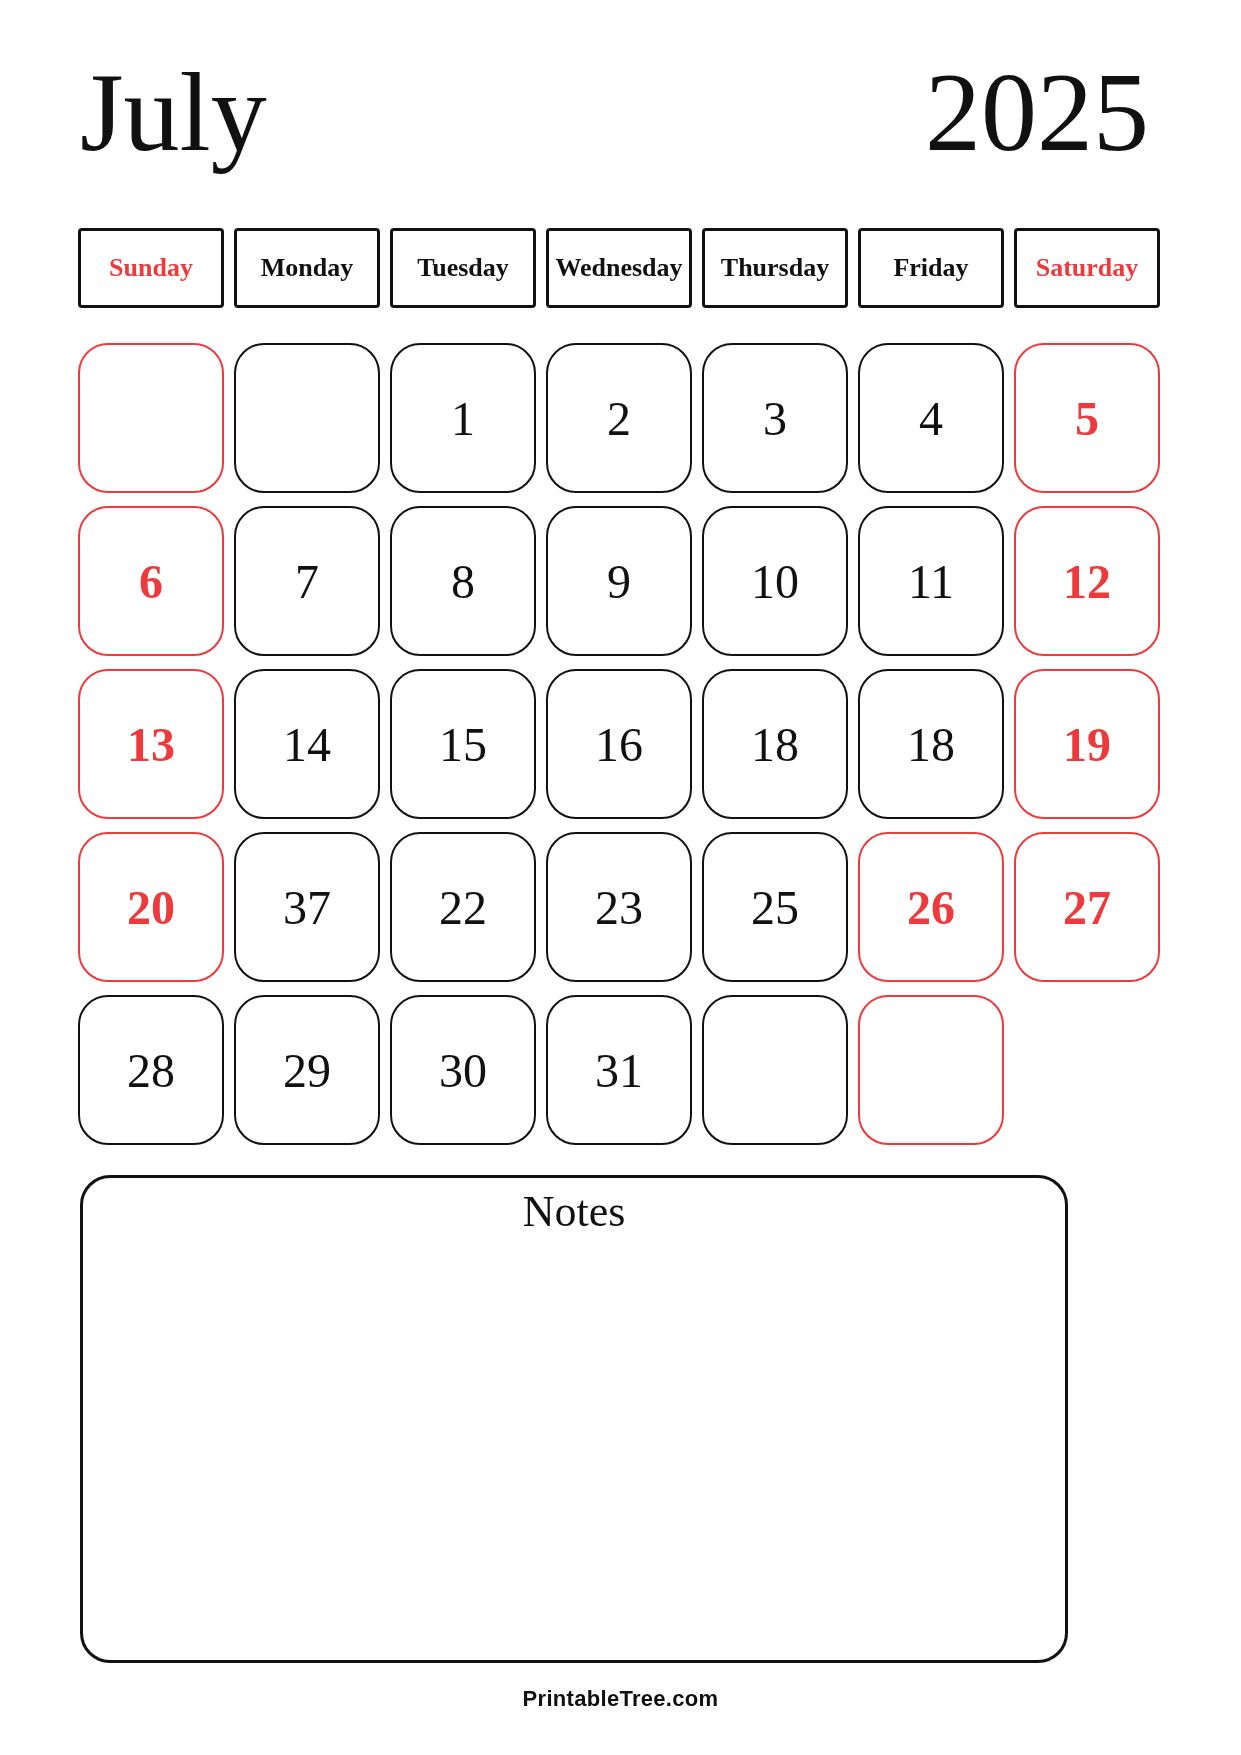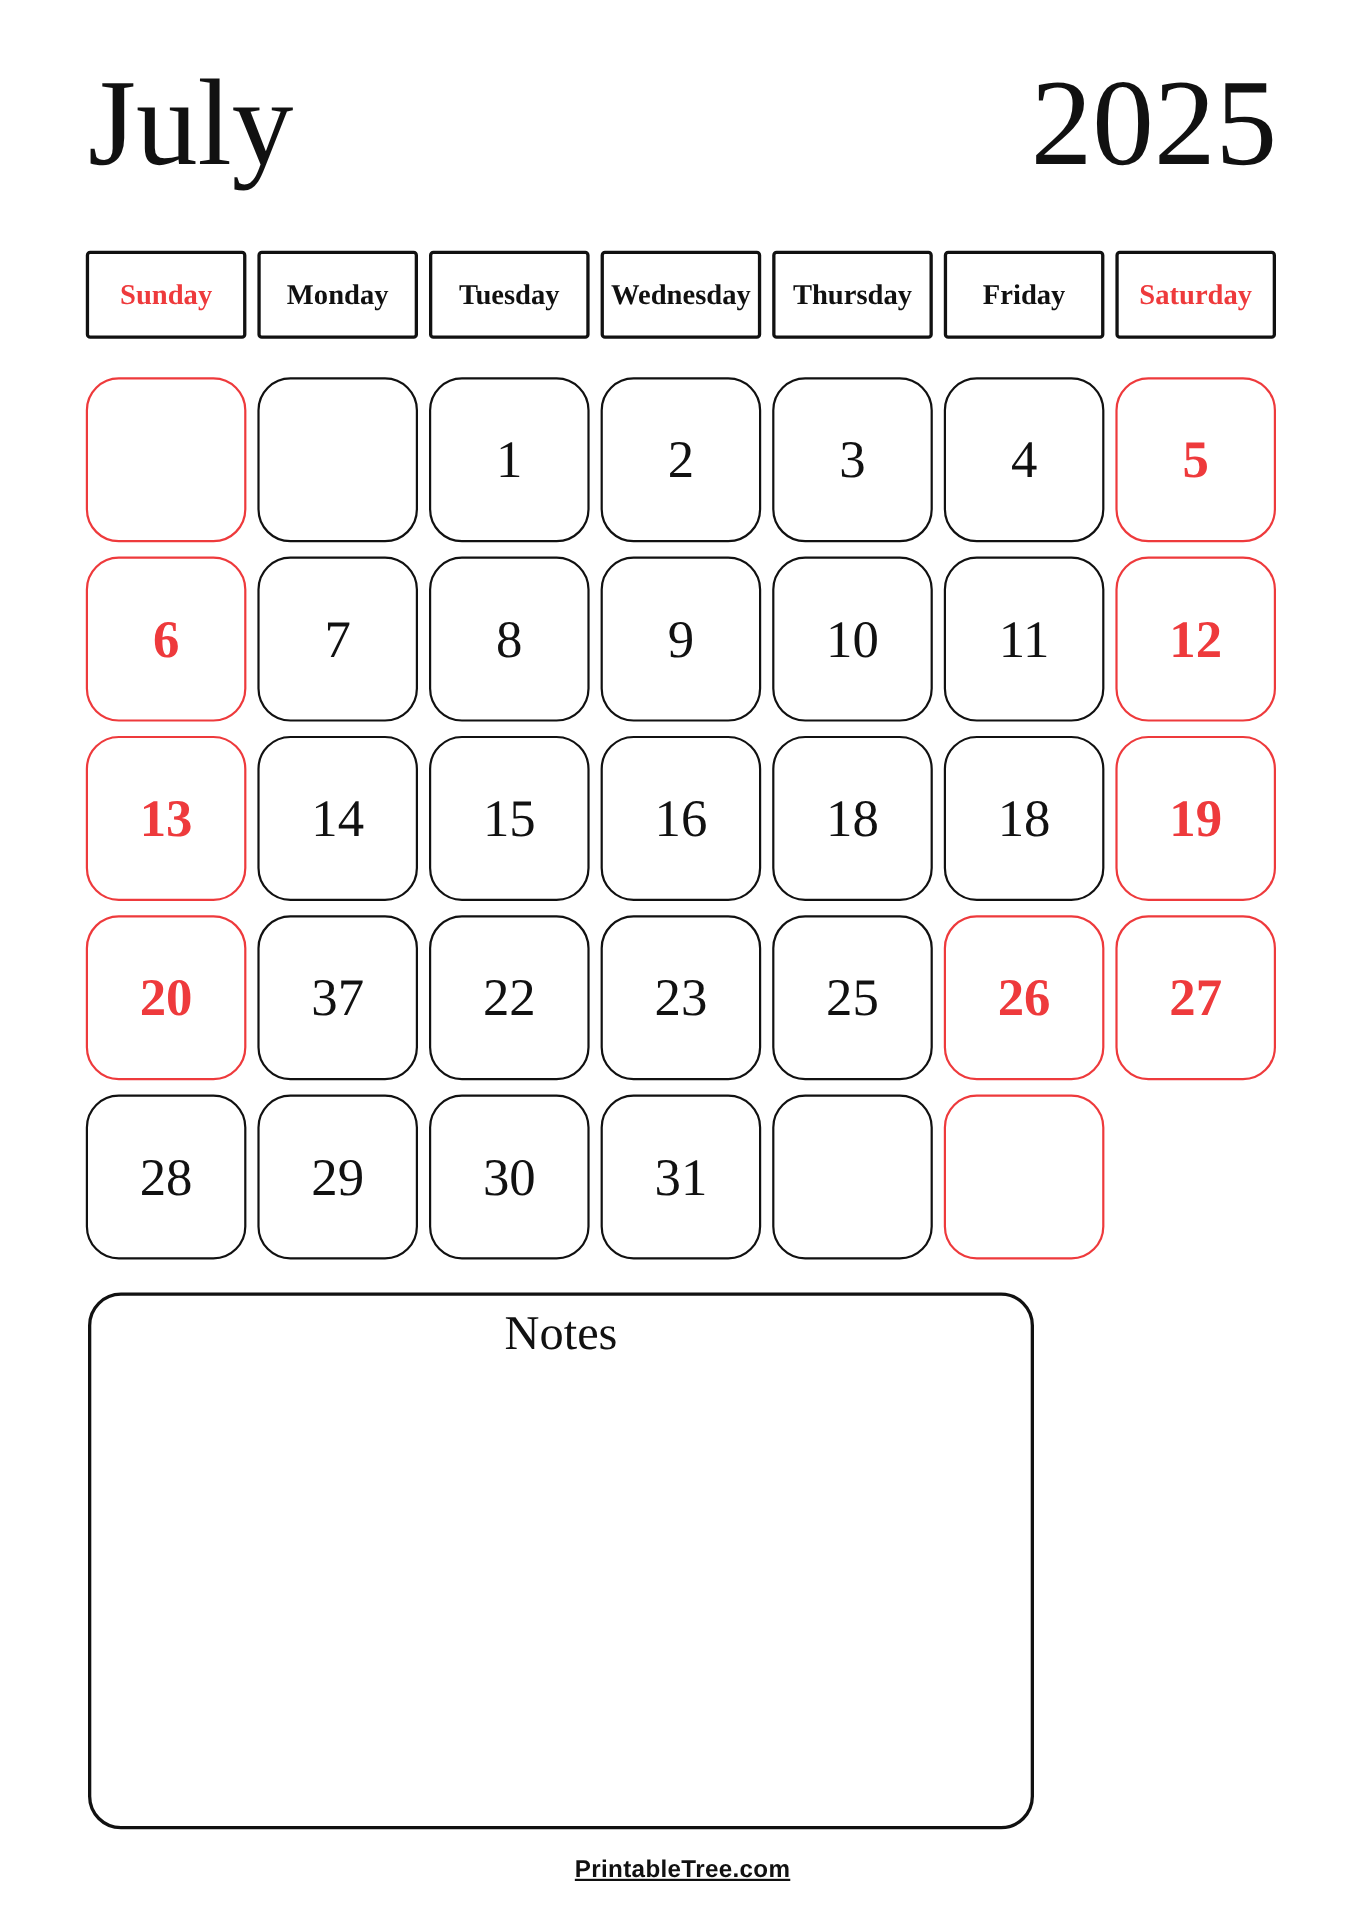--- a/index.html
+++ b/index.html
@@ -11,21 +11,21 @@
   html,body{margin:0;padding:0;}
   body{
     width:1241px;height:1755px;
     background:var(--bg);
     font-family:"Liberation Serif","DejaVu Serif",serif;
     color:var(--ink);
     position:relative;
     overflow:hidden;
   }
   .titlebar{
-    position:absolute;left:80px;right:80px;top:56px;
+    position:absolute;left:80px;right:92px;top:56px;
     display:flex;justify-content:space-between;align-items:flex-start;
   }
   .month-title,.year-title{
     font-size:112px;line-height:1;font-weight:normal;
     letter-spacing:0px;
   }
   .weekdays{
     position:absolute;left:78px;top:228px;width:1082px;height:80px;
     display:grid;grid-template-columns:repeat(7,1fr);column-gap:10px;
   }
@@ -48,41 +48,40 @@
     display:flex;align-items:center;justify-content:center;
     font-size:48px;
     background:var(--bg);
   }
   .cell.weekend{
     border-color:var(--red);
     color:var(--red);
     font-weight:bold;
   }
   .notes-box{
-    position:absolute;left:80px;top:1175px;width:860px;height:488px;
+    position:absolute;left:80px;top:1175px;width:988px;height:488px;
     border:3px solid var(--ink);
     border-radius:30px;
     background:var(--bg);
   }
   .notes-title{
     text-align:center;
     font-size:44px;
     margin-top:8px;
     line-height:1.2;
   }
   .footer{
     position:absolute;left:0;right:0;top:1686px;
     text-align:center;
     font-family:"Liberation Sans","DejaVu Sans",sans-serif;
   }
   .footer-link{
     font-weight:bold;
     font-size:22px;
     color:var(--ink);
-    text-decoration:underline;
     letter-spacing:0.3px;
     cursor:pointer;
   }
 </style>
 </head>
 <body>
 
 <div class="titlebar">
   <div class="month-title">July</div>
   <div class="year-title">2025</div>

